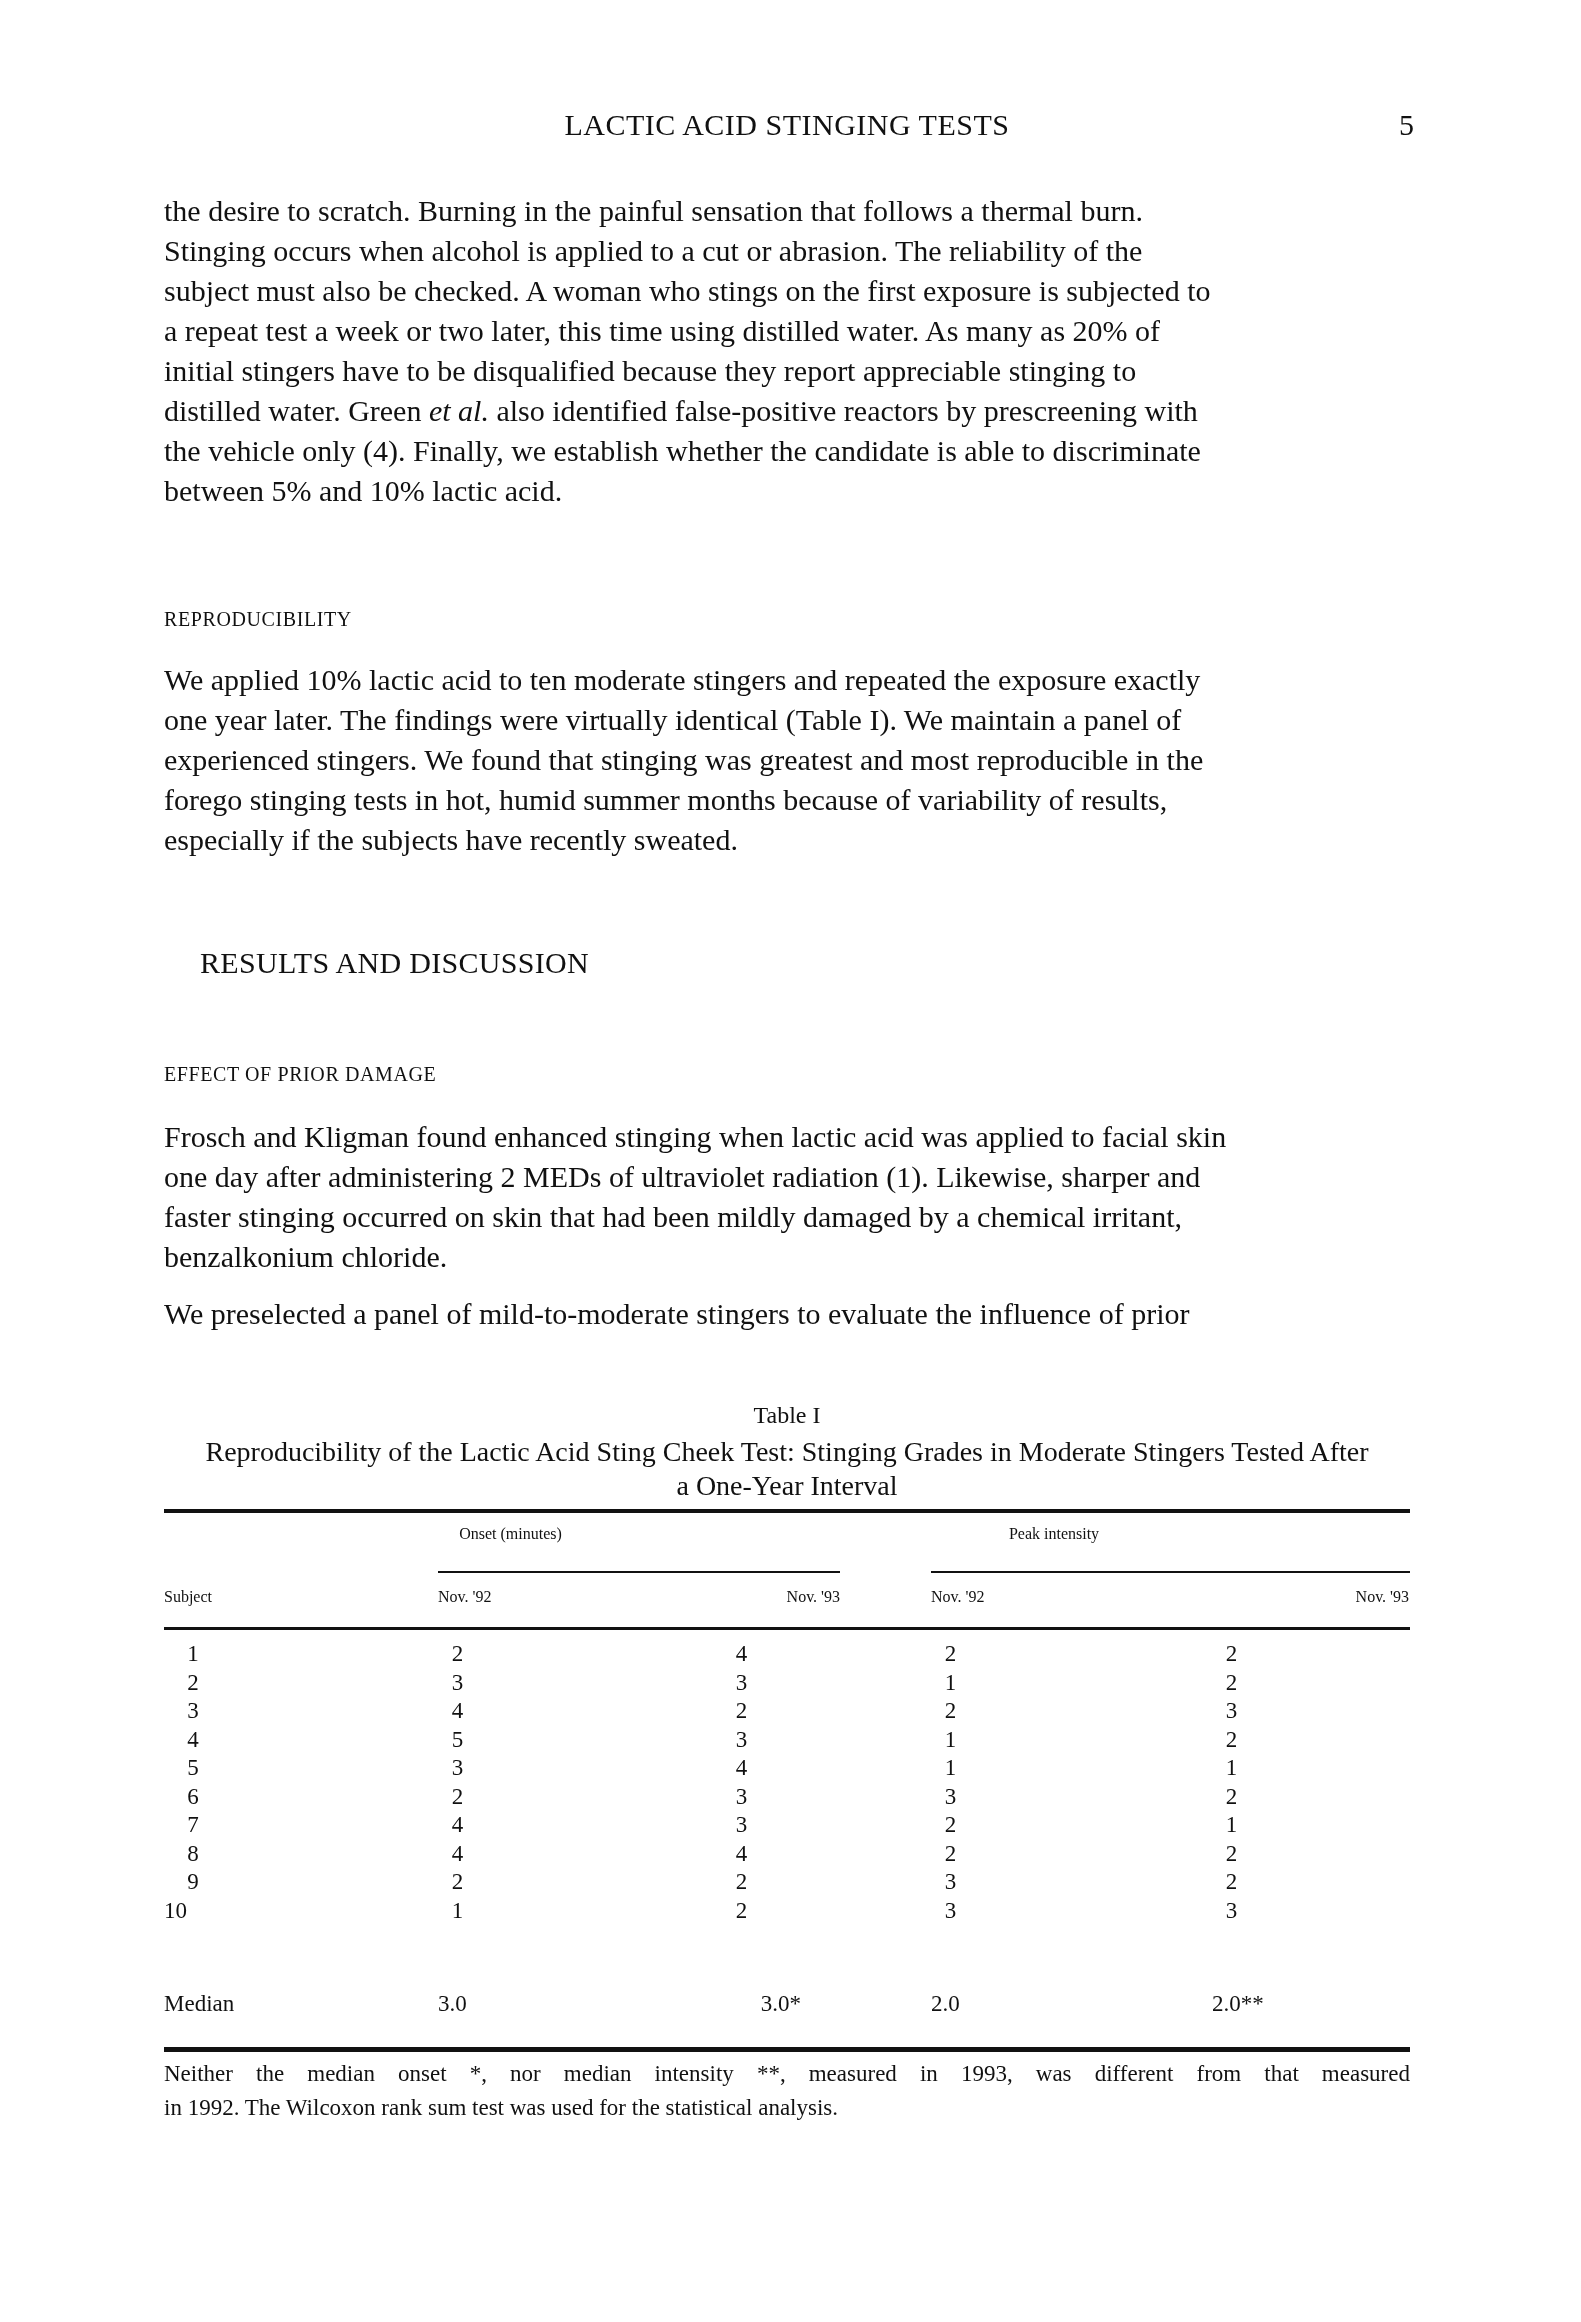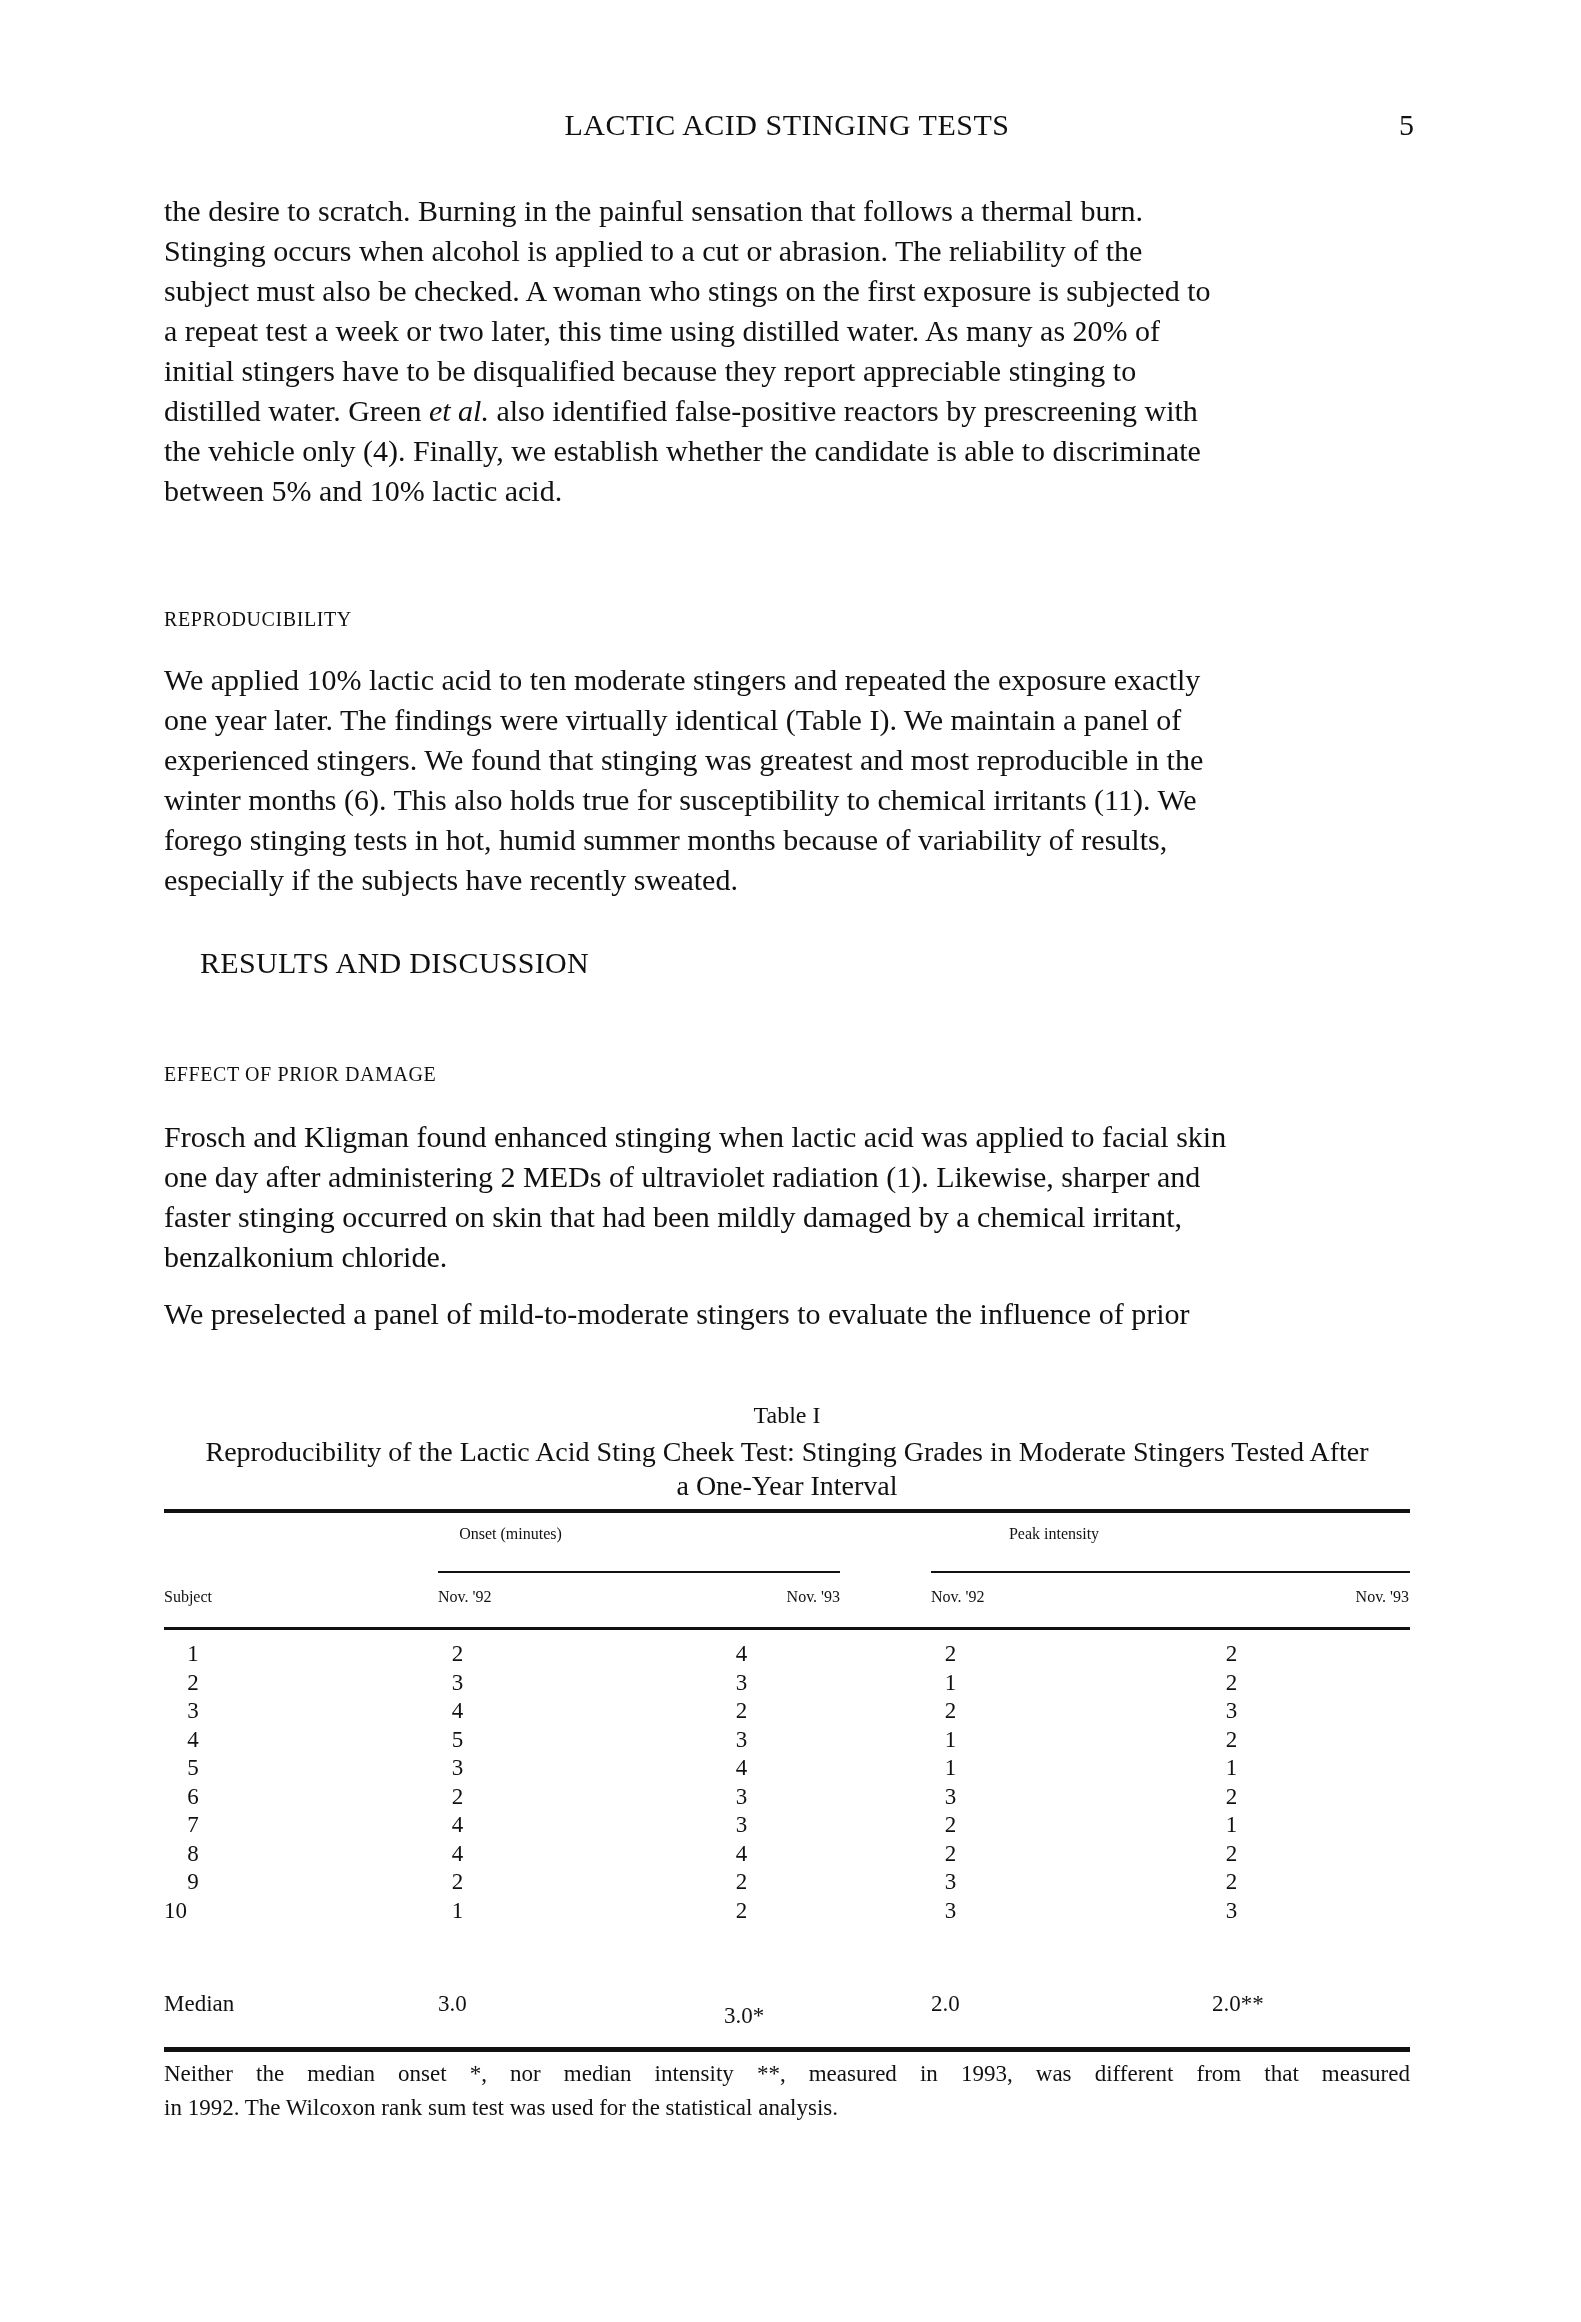--- a/index.html
+++ b/index.html
@@ -63,21 +63,20 @@
     <div>the vehicle only (4). Finally, we establish whether the candidate is able to discriminate</div>
     <div class="last">between 5% and 10% lactic acid.</div>
   </div>
 
   <div class="subhead" style="top:608px;">REPRODUCIBILITY</div>
 
   <div class="para" style="top:660px;">
     <div>We applied 10% lactic acid to ten moderate stingers and repeated the exposure exactly</div>
     <div>one year later. The findings were virtually identical (Table I). We maintain a panel of</div>
     <div>experienced stingers. We found that stinging was greatest and most reproducible in the</div>
-    <div>winter months (6). This also holds true for susceptibility to chemical irritants (11). We</div>
     <div>forego stinging tests in hot, humid summer months because of variability of results,</div>
     <div class="last">especially if the subjects have recently sweated.</div>
   </div>
 
   <div class="section-head" style="top:946px;margin-left:36px;">RESULTS AND DISCUSSION</div>
 
   <div class="subhead" style="top:1063px;">EFFECT OF PRIOR DAMAGE</div>
 
   <div class="para" style="top:1117px;">
     <div>Frosch and Kligman found enhanced stinging when lactic acid was applied to facial skin</div>
@@ -179,21 +178,21 @@
       <div>
         <div class="cell" style="top: 1898px; left: 0px; width: 58px; ">10</div>
         <div class="cell" style="top: 1898px; left: 274px; width: 39px; text-align: center;">1</div>
         <div class="cell" style="top: 1898px; left: 558px; width: 39px; text-align: center;">2</div>
         <div class="cell" style="top: 1898px; left: 767px; width: 39px; text-align: center;">3</div>
         <div class="cell" style="top: 1898px; left: 1048px; width: 39px; text-align: center;">3</div>
       </div>
       <div>
         <div class="cell" style="top: 1991px; left: 0px; width: 116px; text-align: left;">Median</div>
         <div class="cell" style="top: 1991px; left: 274px; width: 77px; text-align: left;">3.0</div>
-        <div class="cell" style="top: 1991px; left: 560px; width: 77px; text-align: left; margin-top: 12px;">3.0*</div>
+        <div class="cell" style="top: 1991px; left: 560px; width: 77px; text-align: right;">3.0*</div>
         <div class="cell" style="top: 1991px; left: 767px; width: 77px; text-align: left;">2.0</div>
         <div class="cell" style="top: 1991px; left: 1048px; width: 116px; text-align: left;">2.0**</div>
       </div>
     </div>
 
   <div class="rule" style="top:2047px; left:0; width:1246px; height:4.8px;"></div>
 
   <div class="footnote" style="top:2057px;">
     <div style="text-align:justify; text-align-last:justify;">Neither the median onset *, nor median intensity **, measured in 1993, was different from that measured</div>
     <div>in 1992. The Wilcoxon rank sum test was used for the statistical analysis.</div>

